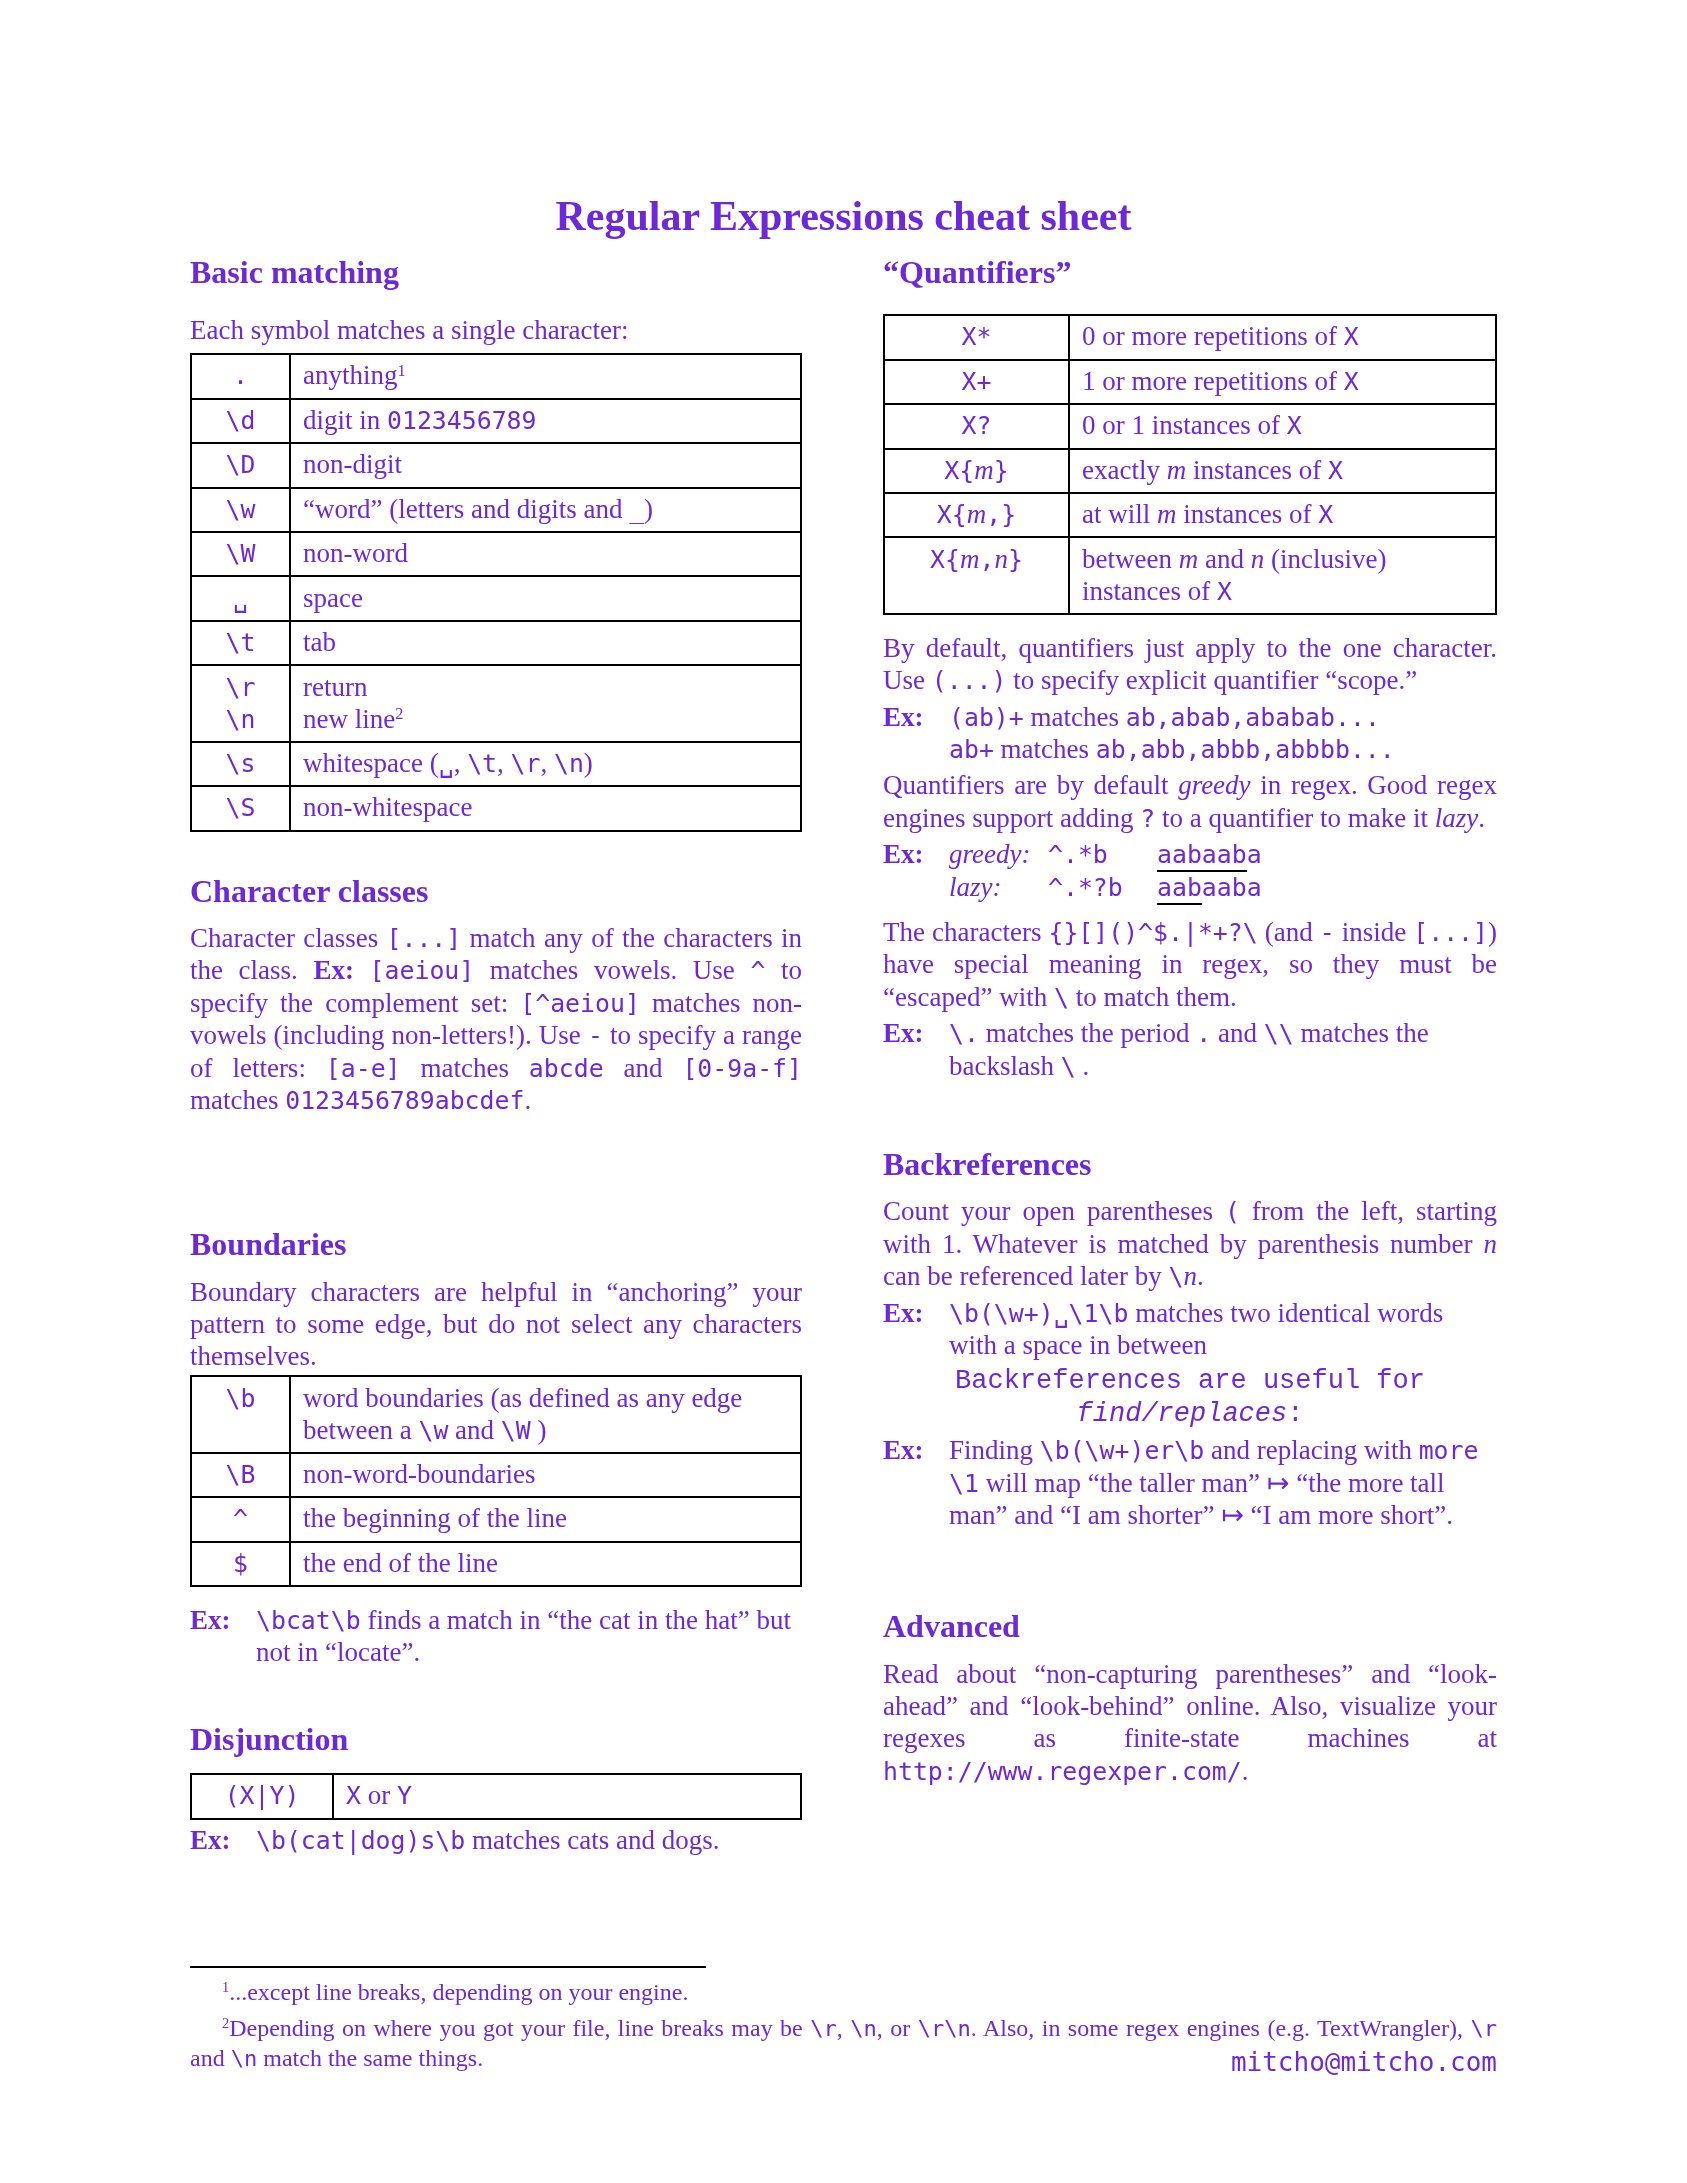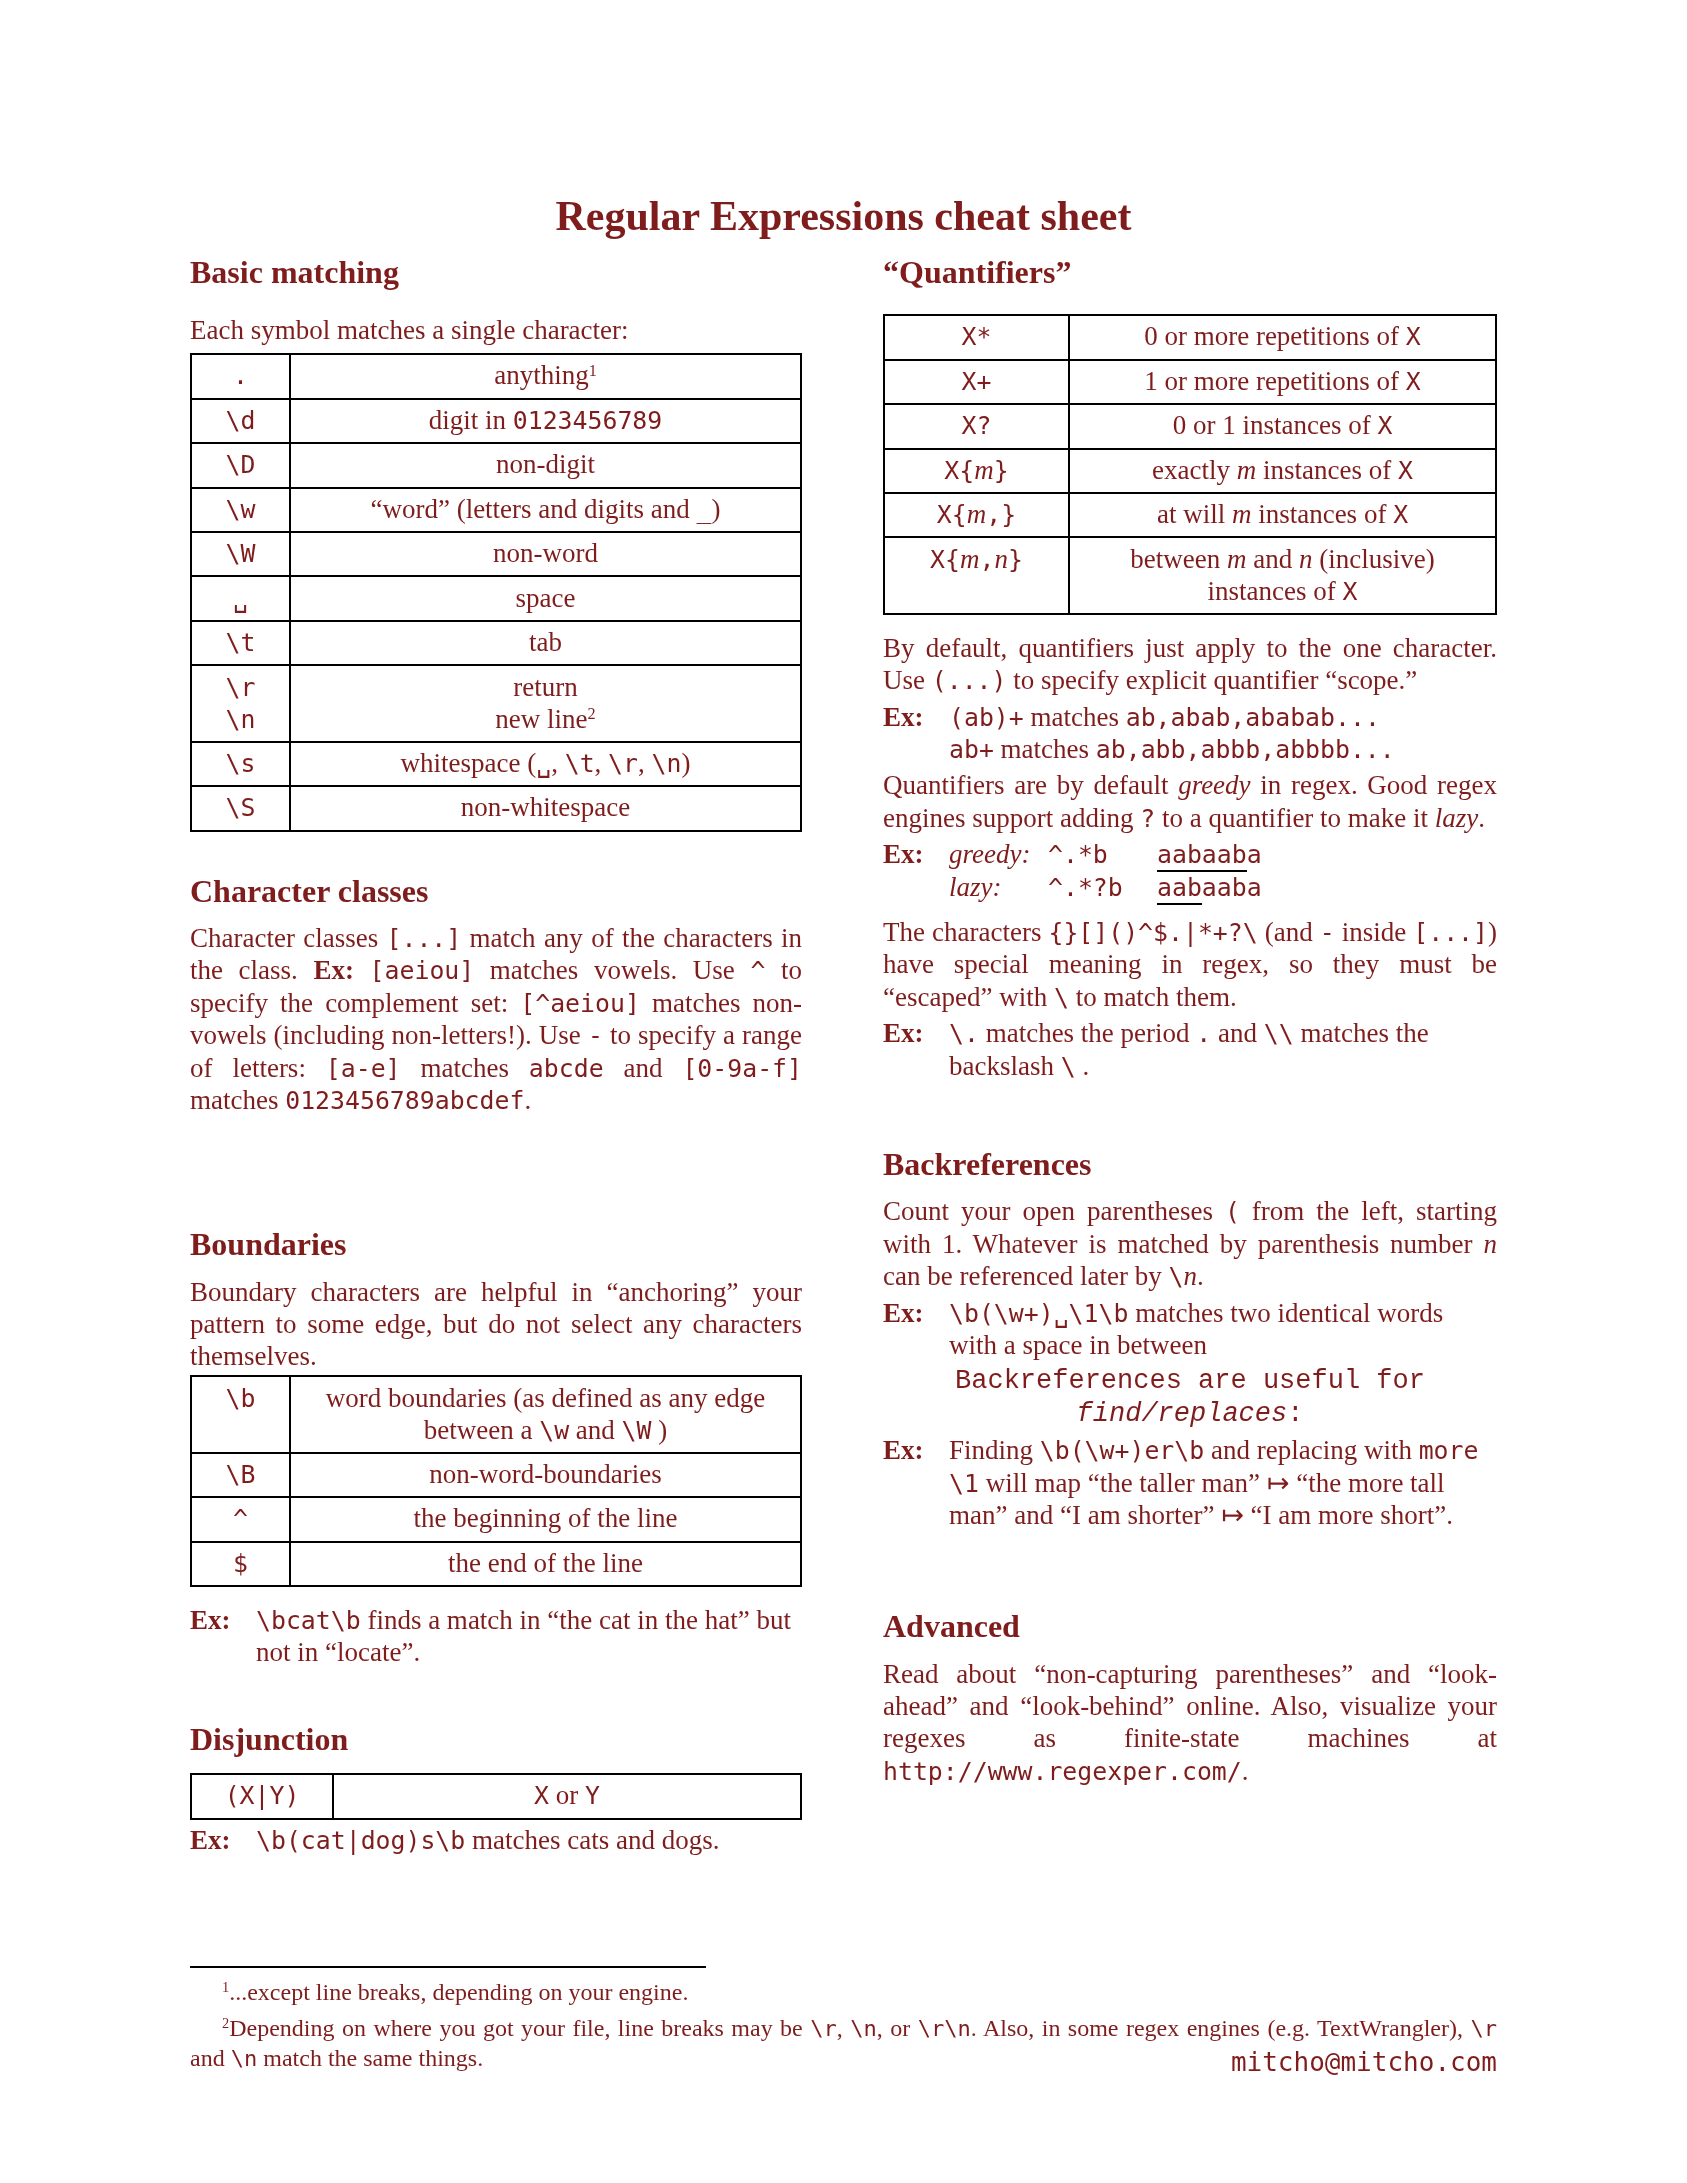--- a/index.html
+++ b/index.html
@@ -4,21 +4,21 @@
 <style>
   html, body {
     margin: 0; padding: 0;
     background: #ffffff;
   }
   .page {
     position: relative;
     width: 1687px;
     height: 2183px;
     background: #ffffff;
-    color: #7f1d1d;
+    color: #6d28d9;
     font-family: "Liberation Serif", serif;
     font-size: 27px;
     line-height: 1.2;
     overflow: hidden;
   }
   .title {
     position: absolute;
     left: 190px; top: 194px;
     width: 1307px;
     text-align: center;
@@ -56,21 +56,21 @@
   table.tbl td {
     border: 2px solid #000;
     padding: 5.3px 12px;
     vertical-align: top;
     line-height: 1.18;
   }
   table.tbl td.k { text-align: center; white-space: nowrap; }
   table.k110 td.k { width: 73px; }
   table.k175 td.k { width: 116px; }
   table.k240 td.k { width: 159px; }
-  table.tbl td.v { text-align: center; }
+  table.tbl td.v { text-align: left; }
 
   
   .ex { position: relative; }
   .ex-label { position: absolute; left: 0; top: 0; font-weight: bold; }
   .ex-body { margin-left: 66px; }
   .ex-line { margin: 0; }
   .ex2-row { display: grid; grid-template-columns: 99px 109px auto; column-gap: 0; }
 
   
   .mt-sec1     { margin-top: 255px; }

